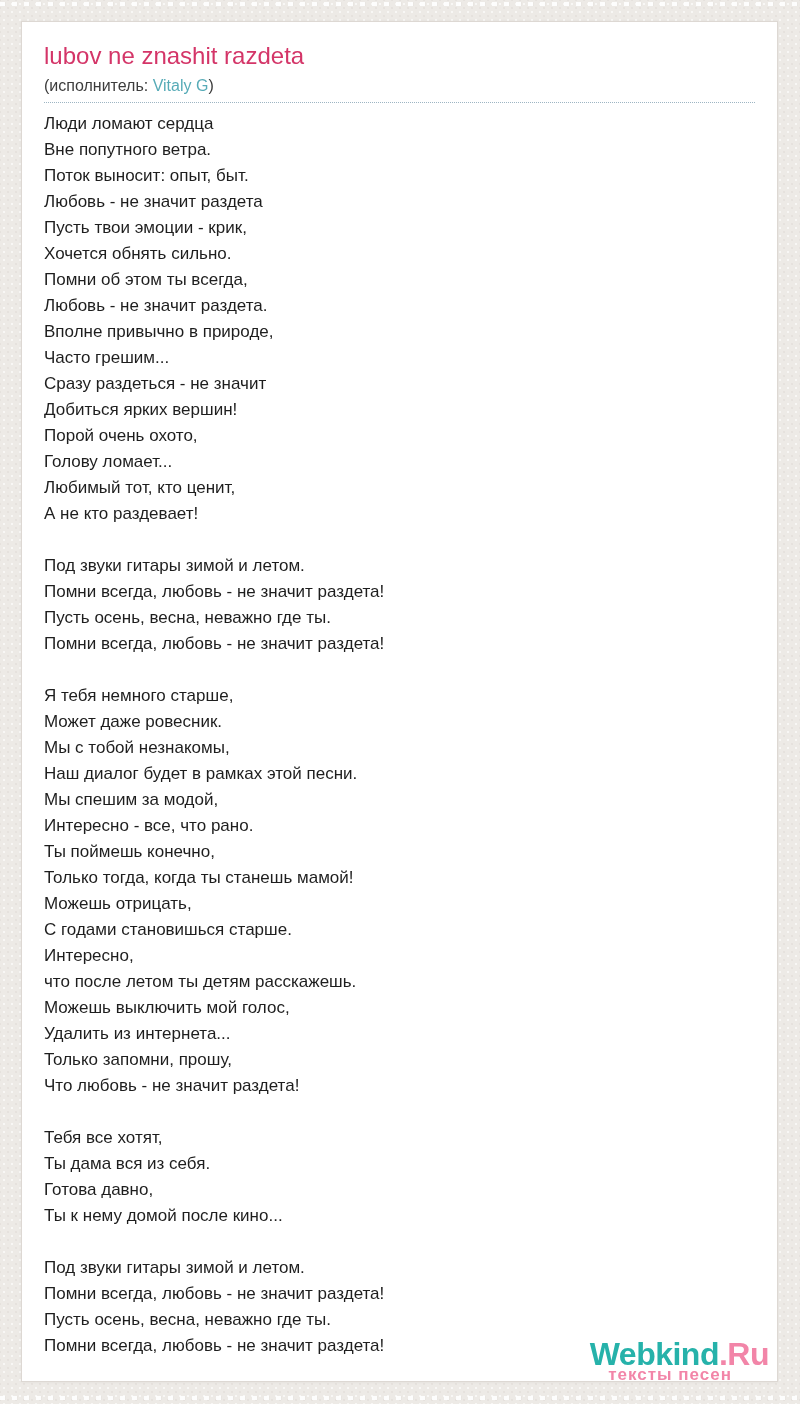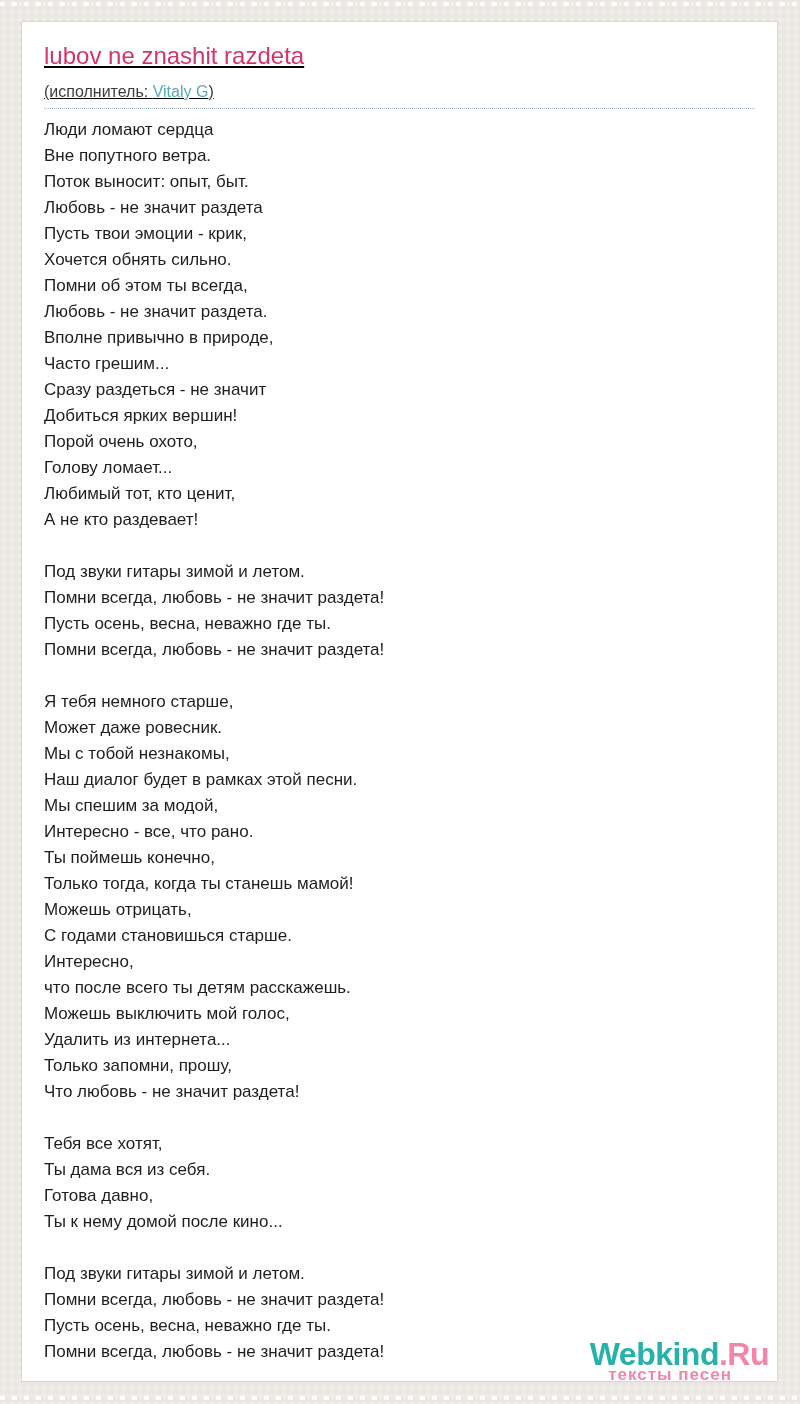--- a/index.html
+++ b/index.html
@@ -37,30 +37,29 @@
     box-shadow:0 0 3px rgba(0,0,0,0.06);
   }
   .content{
     padding:20px 22px 0 22px;
     height:100%;
     position:relative;
   }
   .header{
     padding-bottom:6px;
     border-bottom:1px dotted var(--sep-blue);
-    text-decoration:underline;
   }
   .page-title{
     font-size:24px;
     font-weight:normal;
     line-height:28px;
     color:var(--title-pink);
   }
   .artist-line{
-    margin-top:12px;
+    margin-top:6px;
     font-size:16px;
     line-height:20px;
     color:#3c3c3c;
   }
   .artist-link{
     color:var(--link-teal);
     text-decoration:none;
     cursor:pointer;
   }
   .lyrics{
@@ -140,21 +139,21 @@
           <div class="lyric-line">Может даже ровесник.</div>
           <div class="lyric-line">Мы с тобой незнакомы,</div>
           <div class="lyric-line">Наш диалог будет в рамках этой песни.</div>
           <div class="lyric-line">Мы спешим за модой,</div>
           <div class="lyric-line">Интересно - все, что рано.</div>
           <div class="lyric-line">Ты поймешь конечно,</div>
           <div class="lyric-line">Только тогда, когда ты станешь мамой!</div>
           <div class="lyric-line">Можешь отрицать,</div>
           <div class="lyric-line">С годами становишься старше.</div>
           <div class="lyric-line">Интересно,</div>
-          <div class="lyric-line">что после всего ты детям расскажешь.</div>
+          <div class="lyric-line">что после летом ты детям расскажешь.</div>
           <div class="lyric-line">Можешь выключить мой голос,</div>
           <div class="lyric-line">Удалить из интернета...</div>
           <div class="lyric-line">Только запомни, прошу,</div>
           <div class="lyric-line">Что любовь - не значит раздета!</div>
         </div>
         <div class="stanza">
           <div class="lyric-line">Тебя все хотят,</div>
           <div class="lyric-line">Ты дама вся из себя.</div>
           <div class="lyric-line">Готова давно,</div>
           <div class="lyric-line">Ты к нему домой после кино...</div>

